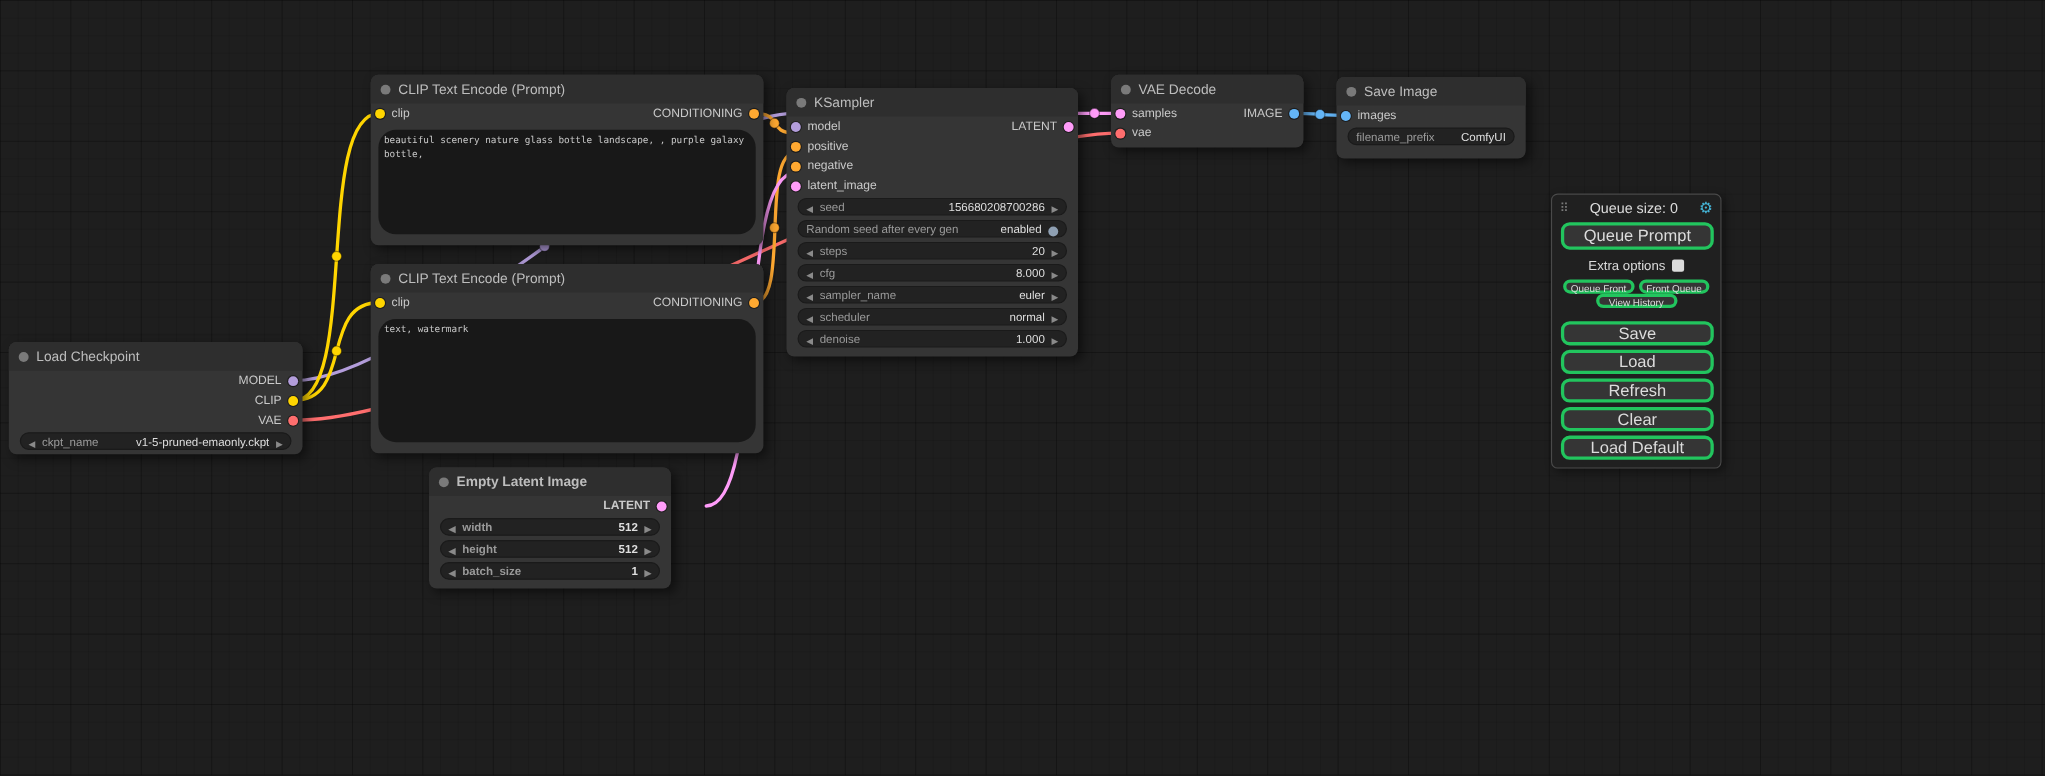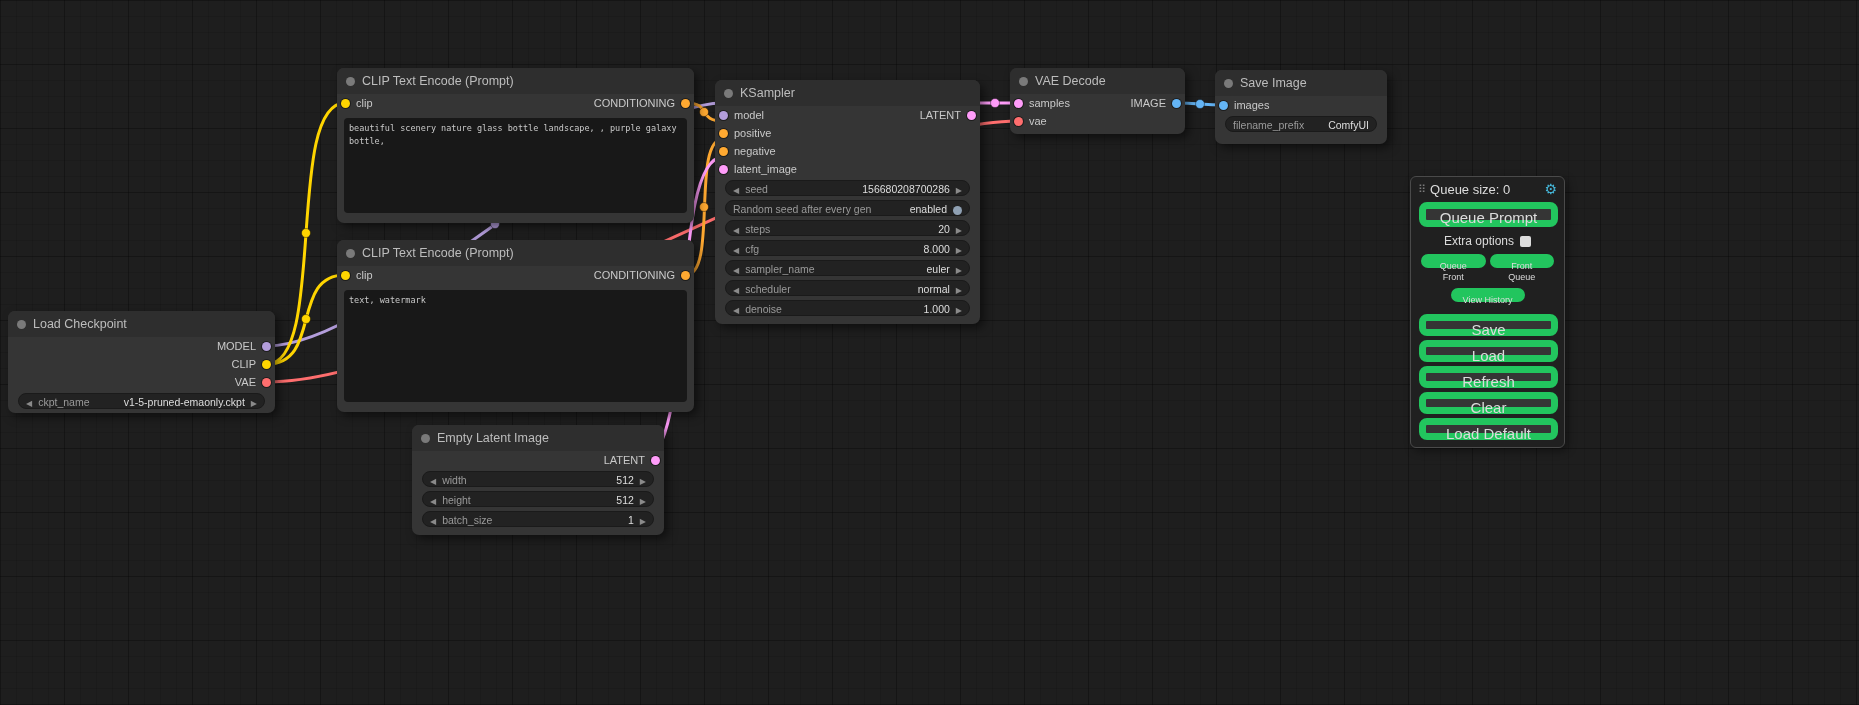--- a/index.html
+++ b/index.html
@@ -49,56 +49,56 @@
   .widget {
     display:flex; align-items:flex-end; height:16px; background:#222; border:1px solid #1a1a1a;
     border-radius:9px; padding:0 7px; gap:6px; font-size:10.5px; white-space:nowrap;
   }
   .warr { color:#8a8a8a; font-size:8px; line-height:1; }
   .wlabel { color:#9a9a9a; }
   .wvalue { flex:1; text-align:right; color:#dedede; overflow:hidden; }
   .knob { width:9px; height:9px; border-radius:50%; background:#8fa0b3; flex:0 0 auto; }
 
   .ntext {
-    margin:6px 7px 0; background:#181818; border-radius:4px; color:#c9c9c9;
+    margin:6px 7px 0; background:#181818; border-radius:16px; color:#c9c9c9;
     font-family:"DejaVu Sans Mono", monospace; font-size:8.5px; line-height:1.55;
     padding:4px 5px; white-space:pre-wrap; word-break:break-word; overflow:hidden;
   }
 
   
   #node-load-checkpoint { left:8px;    top:311px; width:267px; height:102px; }
   #node-clip-positive   { left:337px;  top:68px;  width:357px; height:155px; }
   #node-clip-negative   { left:337px;  top:240px; width:357px; height:172px; }
-  #node-empty-latent    { left:412px;  top:425px; width:252px; height:110px; }
+  #node-empty-latent    { left:390px;  top:425px; width:220px; height:110px;font-weight:bold; }
   #node-ksampler        { left:715px;  top:80px;  width:265px; height:244px; }
   #node-vae-decode      { left:1010px; top:68px;  width:175px; height:66px;  }
   #node-save-image      { left:1215px; top:70px;  width:172px; height:74px;  }
   #node-clip-positive .ntext { height:95px; }
   #node-clip-negative .ntext { height:112px; }
 
   
   .menu {
     position:absolute; left:1410px; top:176px; width:155px; z-index:5;
     background:#202020; border:1px solid #4a4a4a; border-radius:6px;
     box-shadow:3px 3px 8px rgba(0,0,0,0.4); padding-bottom:7px;
   }
   .menu-header { display:flex; align-items:center; height:24px; padding:0 7px; color:#dcdcdc; font-size:13px; }
   .drag-handle { color:#7a7a7a; font-size:11px; margin-right:4px; cursor:move; }
-  .queue-size { flex:1; }
+  .queue-size { flex:1; text-align:center; }
   .gear { color:#45b6d8; font-size:14px; margin-left:4px; cursor:pointer; }
   .btn {
-    background:#353535; border:7px solid #22c55e; border-radius:8px; color:#dcdcdc;
+    background:#353535; border:3px solid #22c55e; border-radius:8px; color:#dcdcdc;
     font-family:"Liberation Sans", sans-serif; cursor:pointer; display:block;
   }
   .btn-queue { width:139px; margin:1px 8px 0; height:25px; font-size:15px; }
   .extra-row { display:flex; align-items:center; justify-content:center; gap:6px; color:#dcdcdc; font-size:12px; margin-top:7px; }
   .checkbox { width:11px; height:11px; background:#dcdcdc; border-radius:2px; display:inline-block; cursor:pointer; }
   .small-row { display:flex; gap:4px; margin:6px 10px 0; }
   .btn-sm { flex:1; height:13px; font-size:9px; border-radius:7px; padding:0; line-height:11px; }
-  .center-row { display:flex; justify-content:center; margin-top:20px;align-items:flex-end; }
+  .center-row { display:flex; justify-content:center; margin-top:0;align-items:flex-end; }
   .center-row .btn-sm { flex:none; width:74px; }
   .btn-big { width:139px; margin:4px 8px 0; height:22px; font-size:15px; }
   .btn-big.first { margin-top:12px; }
 </style>
 </head>
 <body>
 
 <div id="app">
 
   <svg class="links" width="1859" height="705">

